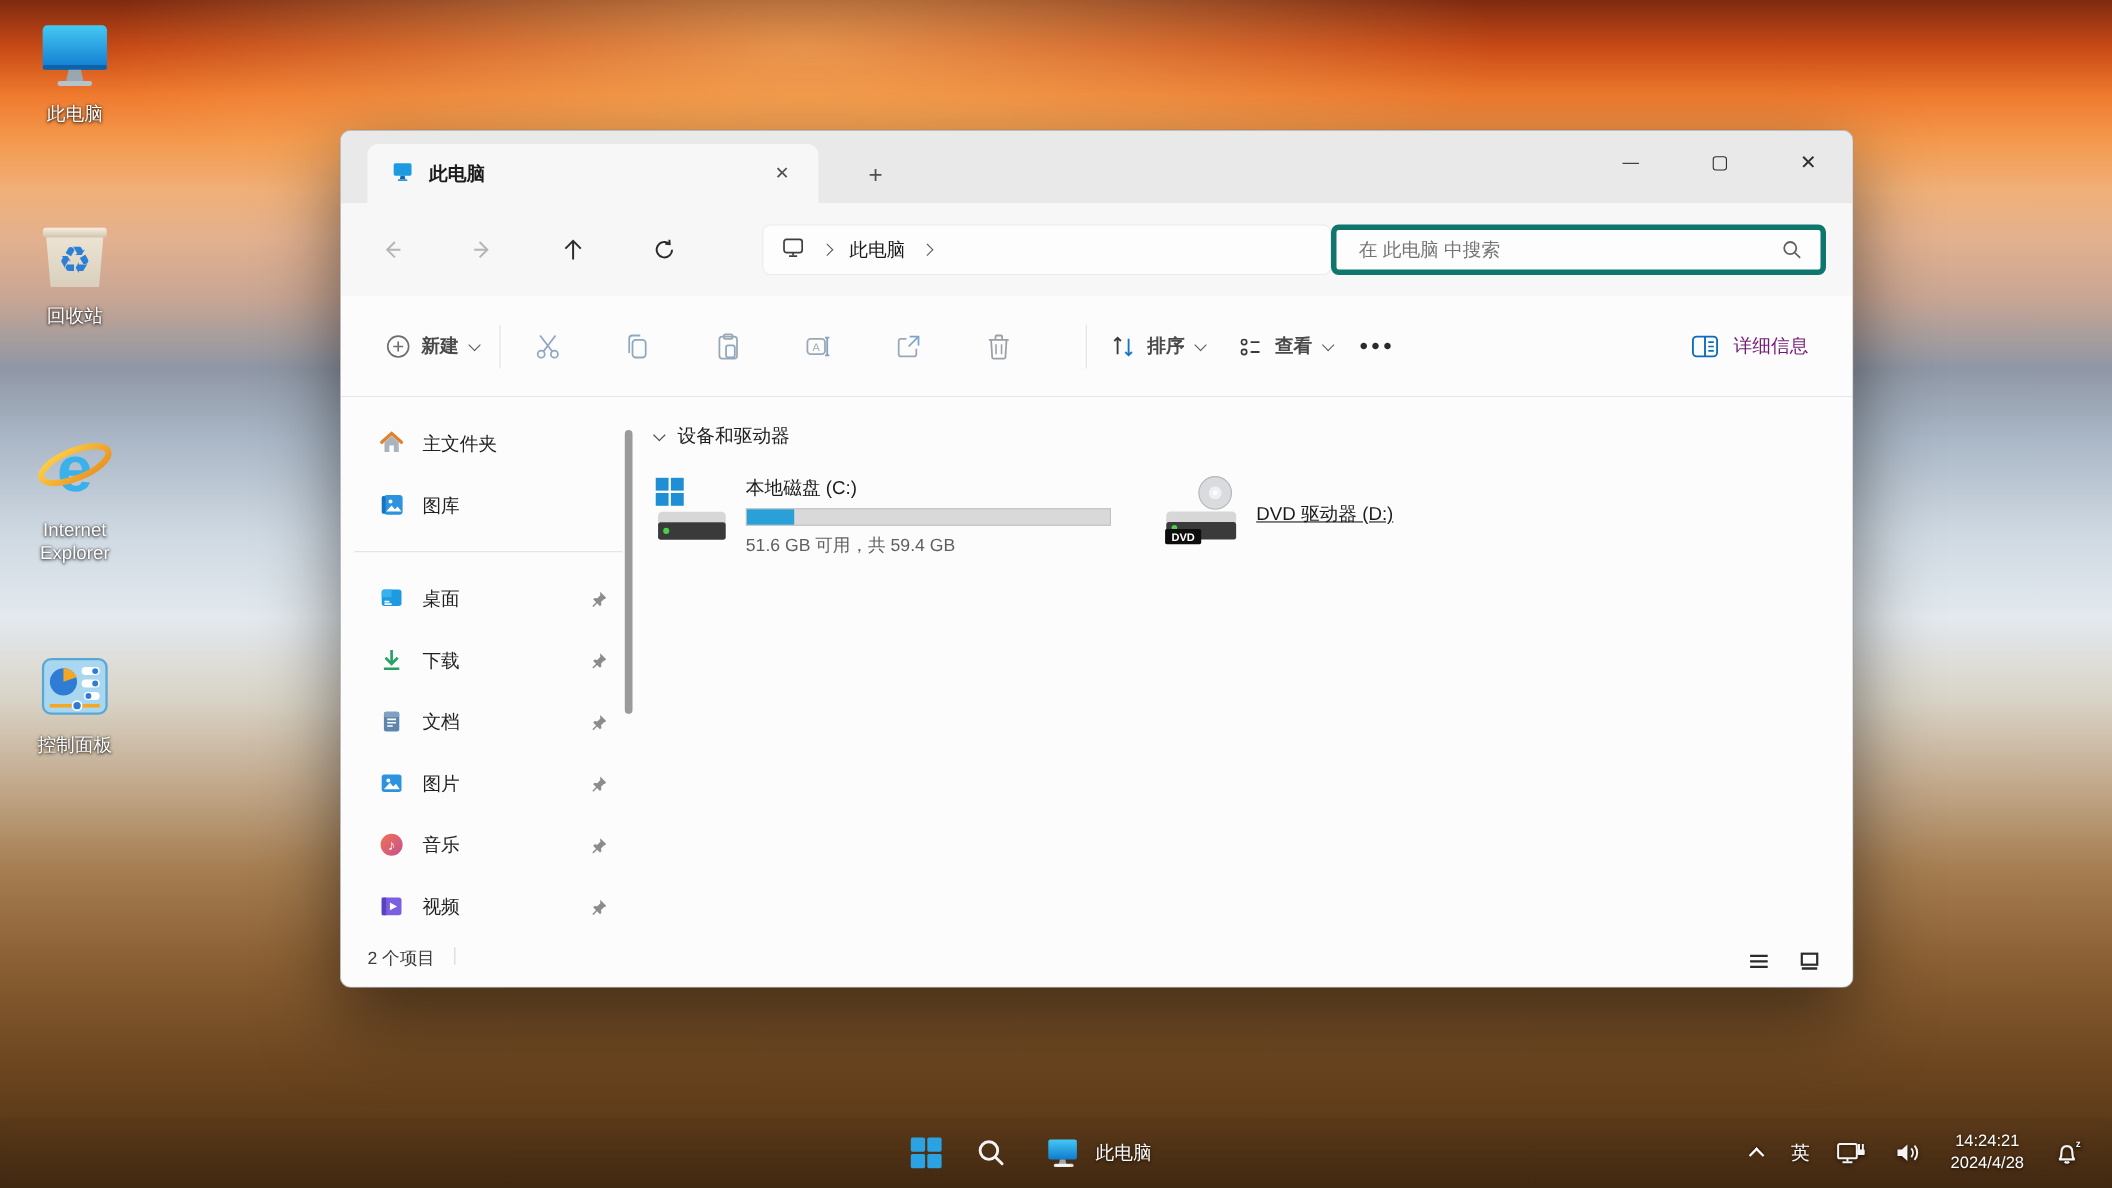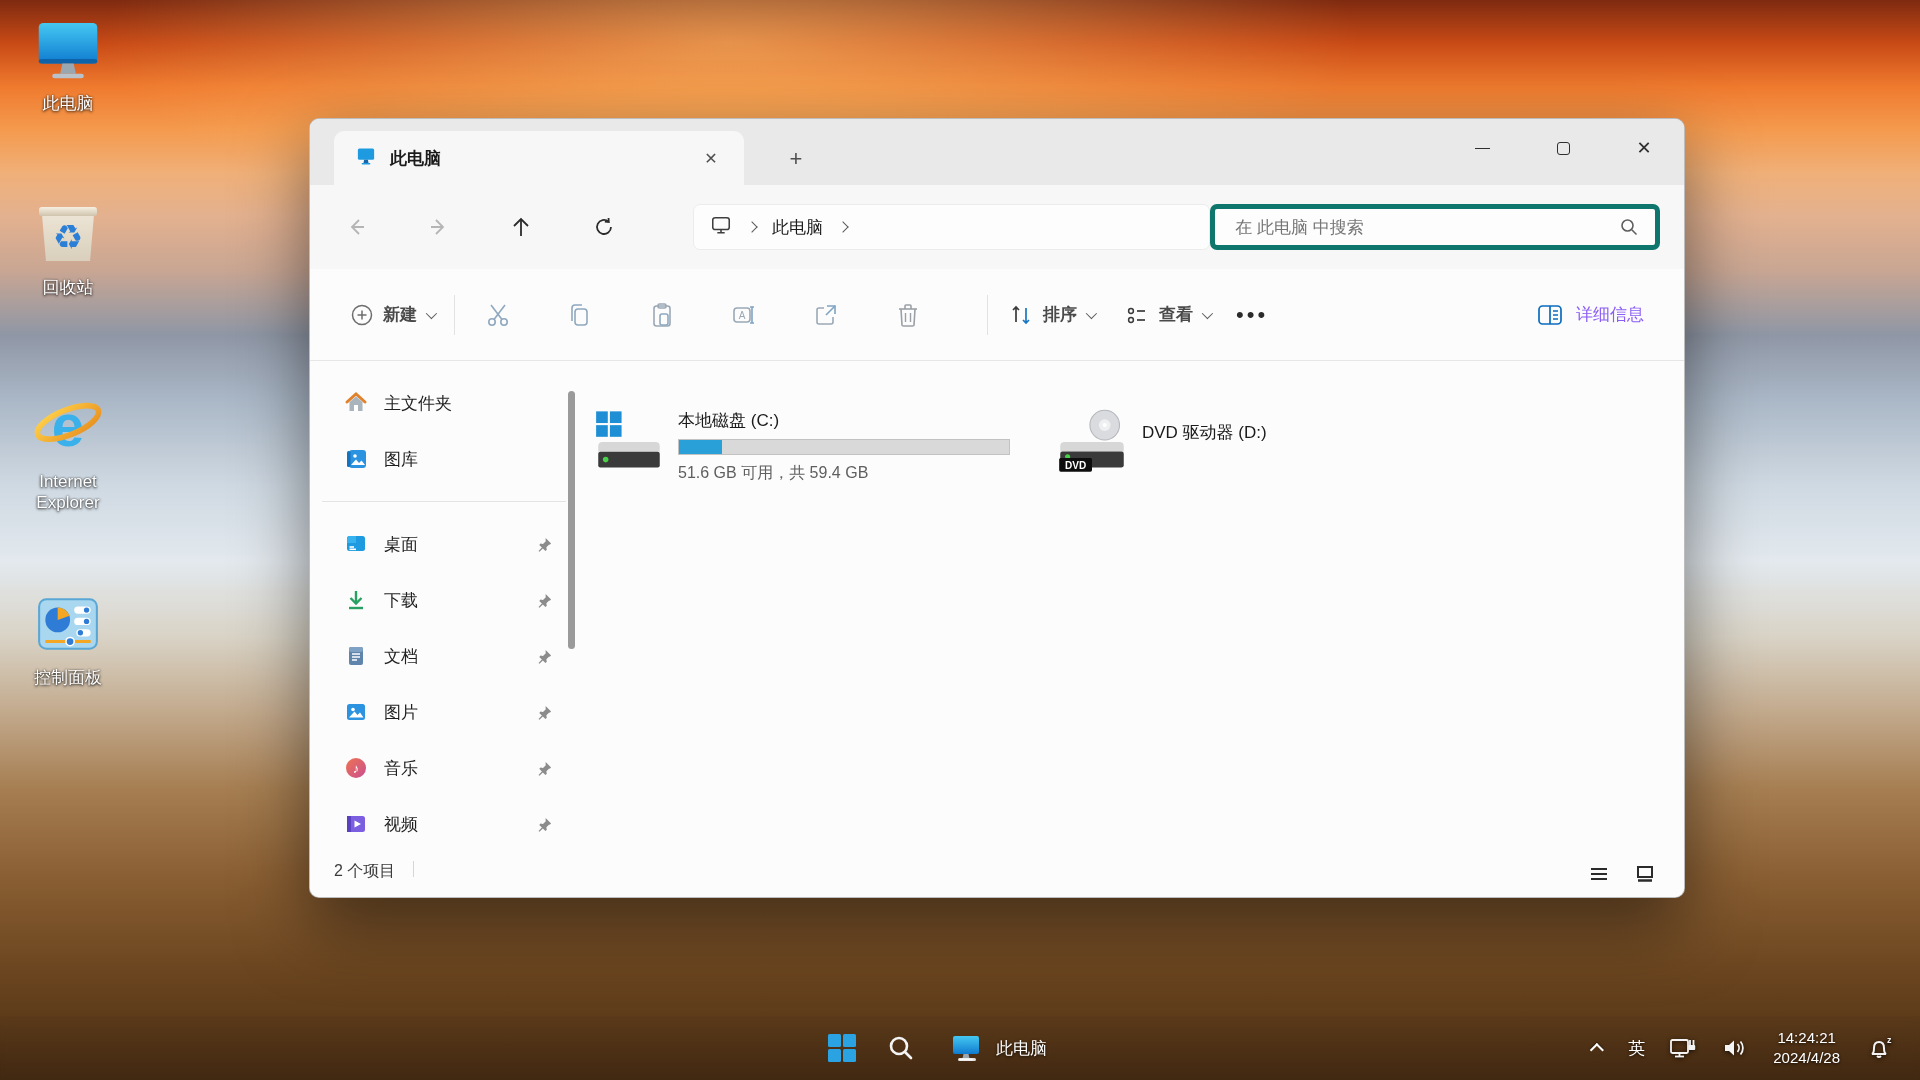--- a/index.html
+++ b/index.html
@@ -66,39 +66,39 @@
     border:5px solid #0f766e; border-radius:7px; display:flex; align-items:center; padding:0 16px 0 20px; }
   .searchbox .ph { color:#757575; font-size:17px; flex:1; }
 
   .toolbar { position:absolute; left:0; top:150px; right:0; height:92px; background:#fcfcfc;
     border-bottom:1px solid #e6e6e6; display:flex; align-items:center; padding:0 40px; }
   .tbtn { display:flex; align-items:center; gap:9px; color:#4a4a4a;font-weight:bold; }
   .tdivider { width:1px; height:40px; background:#e2e2e2; margin:0 20px; }
   .ticon { width:46px; height:46px; display:flex; align-items:center; justify-content:center;
     margin-right:36px; border-radius:6px; }
   .more-dots { font-size:22px; letter-spacing:3px; color:#2b2b2b; margin-left:26px; }
-  .details-btn { margin-left:auto; display:flex; align-items:center; gap:12px; color:#8b5cf6; }
+  .details-btn { margin-left:auto; display:flex; align-items:center; gap:12px; color:#701a75; }
 
   .wbody { position:absolute; left:0; top:242px; right:0; bottom:36px; display:flex; background:#fcfcfc; }
 
   .sidebar { position:relative; width:268px; padding-top:14px; flex:none; }
   .sitem { height:56px; display:flex; align-items:center; padding-left:34px; padding-right:26px; gap:16px; }
   .sitem .slabel { font-size:17px; color:#1f1f1f; flex:1; }
   .sdivider { height:1px; background:#e3e3e3; margin:14px 12px 14px 12px; }
   .sscroll { position:absolute; right:3px; top:30px; width:7px; height:258px; background:#9a9a9a; border-radius:4px; }
 
   .main { flex:1; padding:24px 30px 0 16px; }
   .group-header { display:flex; align-items:center; gap:14px; font-size:17px; color:#202020; }
   .drives { display:flex; margin-top:24px; gap:46px; }
   .drive-tile { display:flex; gap:14px; }
   .drive-name { font-size:17px; color:#1b1b1b; }
   .usagebar { width:332px; height:16px; background:#d9d9d9; border:1px solid #c2c2c2; margin:7px 0 8px 0; }
   .usagefill { height:100%; background:#2aa0d8; }
   .drive-detail { font-size:16px; color:#5f5f5f; }
-  .dvd-name { margin-top:12px; }
+  .dvd-name { margin-top:24px;text-decoration:underline; }
 
   .statusbar { position:absolute; left:0; bottom:0; right:0; height:36px; display:flex; align-items:flex-start;
     padding:0 24px; gap:18px; background:#fcfcfc; }
   .count { font-size:16px; color:#3c3c3c; }
   .ssep { width:1px; height:16px; background:#d6d6d6; }
   .viewtoggles { margin-left:auto; display:flex; gap:16px; }
   .vbtn { width:30px; height:26px; display:flex; align-items:center; justify-content:center; border-radius:4px; }
 
   
   .taskbar { position:absolute; left:0; bottom:0; width:1920px; height:64px;
@@ -461,20 +461,24 @@
           <span class="slabel">视频</span>
           <svg width="15" height="15" viewBox="0 0 16 16">
             <path d="M9.2 1 L15 6.8 L13.6 8.2 L13 8 L10 11 L10.4 13.6 L9 15 L6.2 12.2 L2.6 15.8 L1.6 14.8 L5.2 11.2 L2.4 8.4 L3.8 7 L6.4 7.4 L9.4 4.4 L9.2 3.8 Z" fill="#8c8c8c"></path>
           </svg>
         </div>
 
         <div class="sscroll"></div>
       </div>
 
       <div class="main">
+        <div class="group-header">
+          <span class="chev chev-down" style="border-color:#4a4a4a;"></span>
+          <span>设备和驱动器</span>
+        </div>
 
         <div class="drives">
 
           <div class="drive-tile">
             <div>
               <svg width="70" height="62" viewBox="0 0 66 58">
                 <rect x="2" y="2" width="11" height="11" fill="#1e8fd5"></rect>
                 <rect x="15" y="2" width="11" height="11" fill="#1e8fd5"></rect>
                 <rect x="2" y="15" width="11" height="11" fill="#1e8fd5"></rect>
                 <rect x="15" y="15" width="11" height="11" fill="#1e8fd5"></rect>

